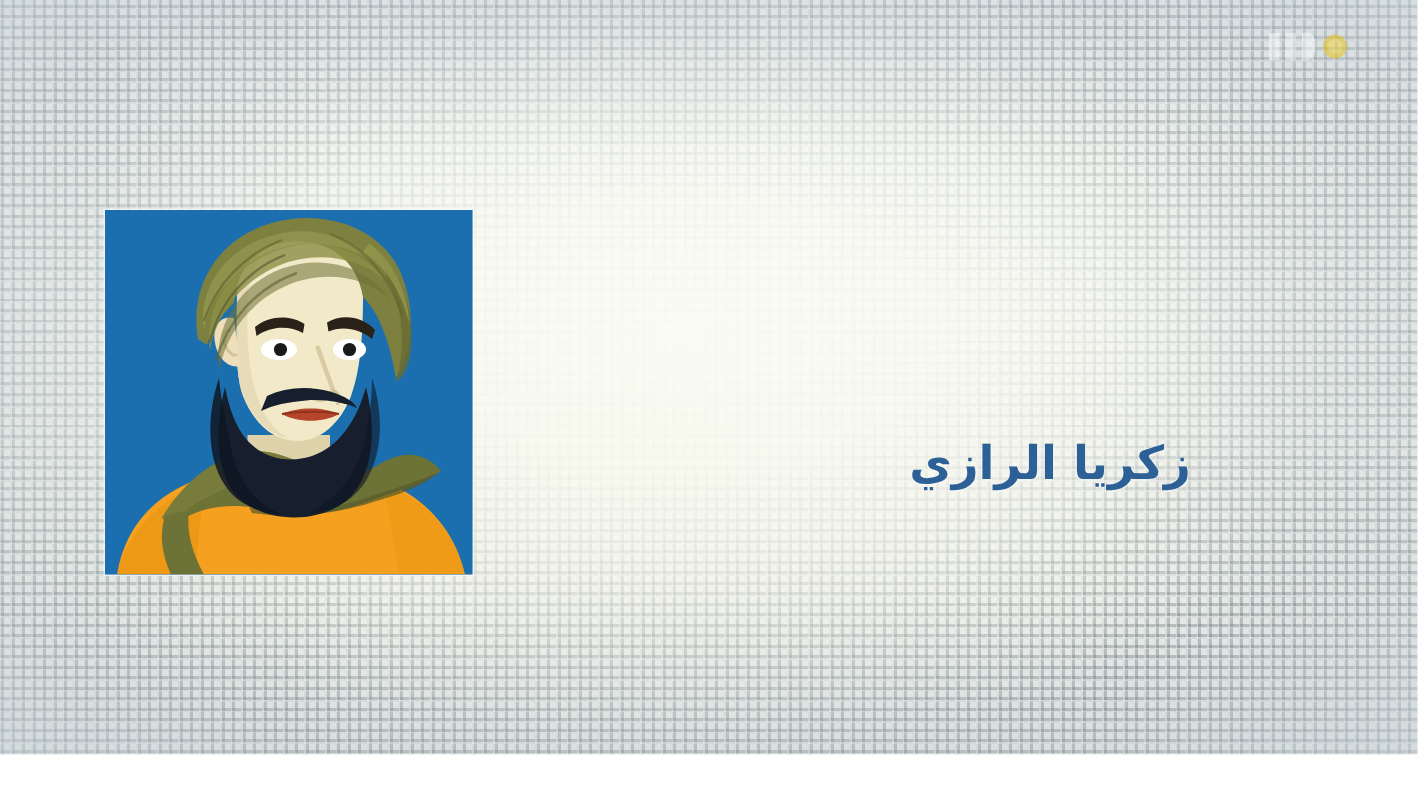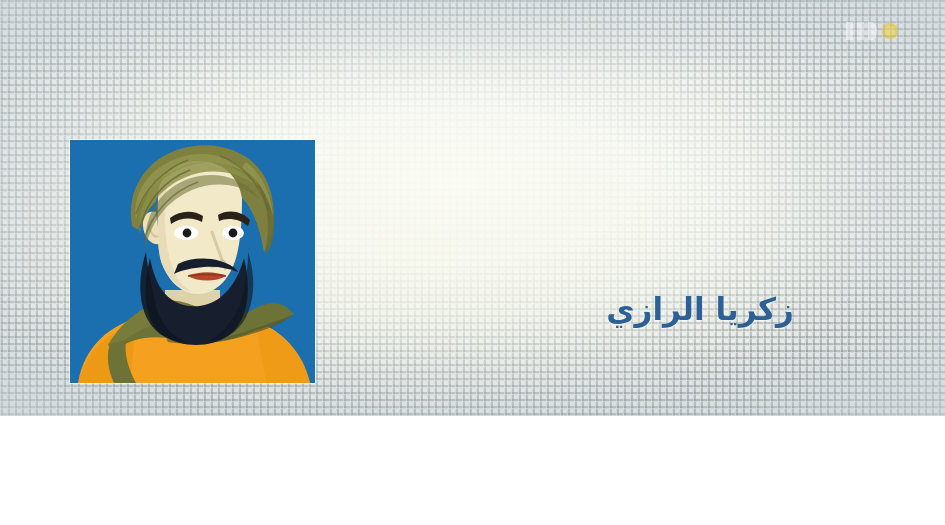--- a/index.html
+++ b/index.html
@@ -8,21 +8,21 @@
     padding: 0;
     background: #ffffff;
   }
   body {
     font-family: "DejaVu Sans", sans-serif;
   }
 
   #slide {
     position: relative;
     width: 945px;
-    height: 416px;
+    height: 503px;
     overflow: hidden;
     background-color: #eef0ee;
     text-decoration: underline;
   }
 
   
   .bg-base {
     position: absolute;
     inset: 0;
     background:

